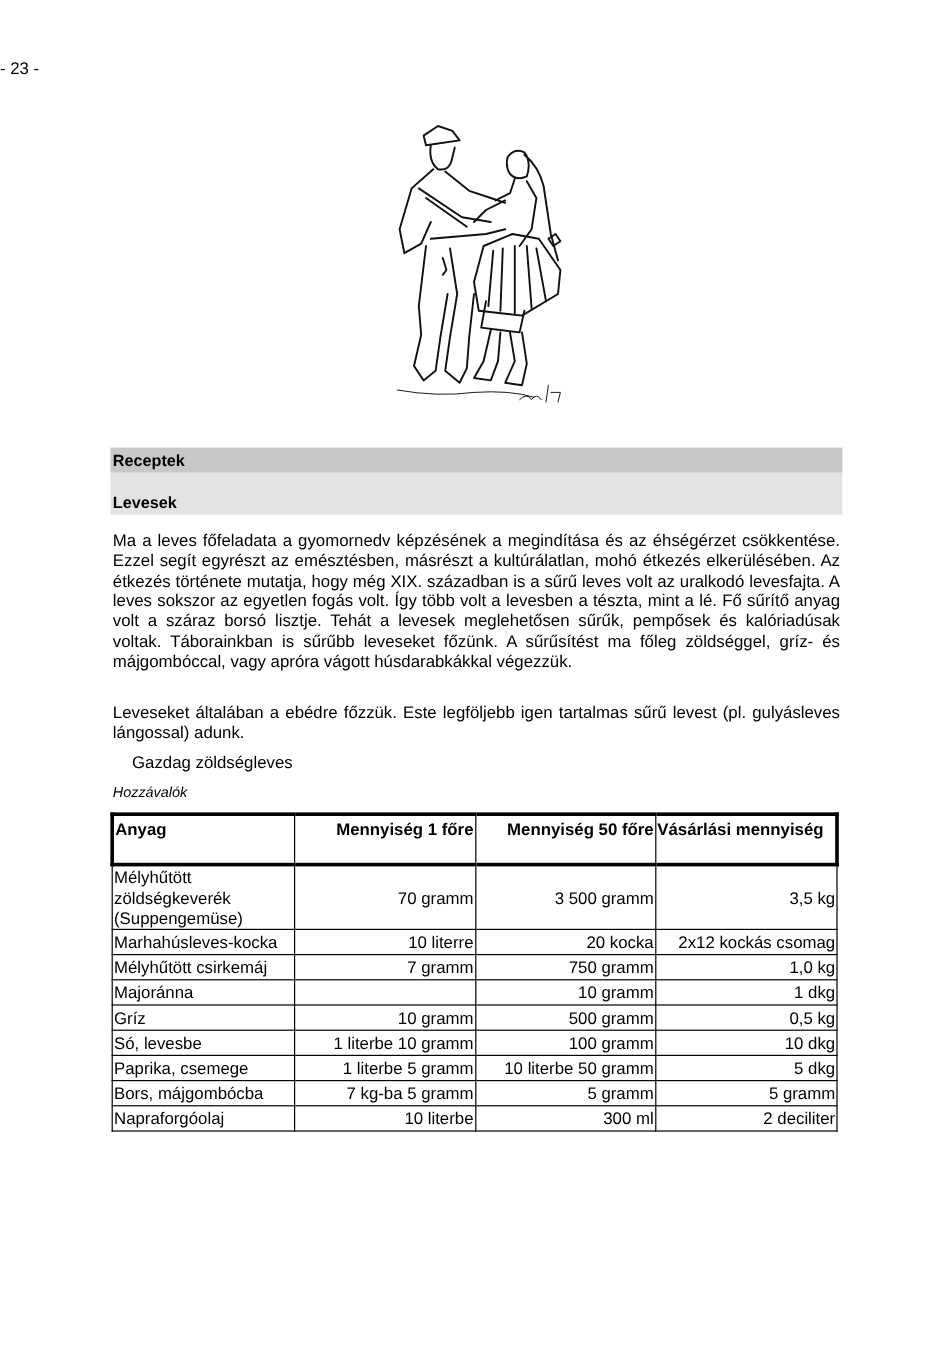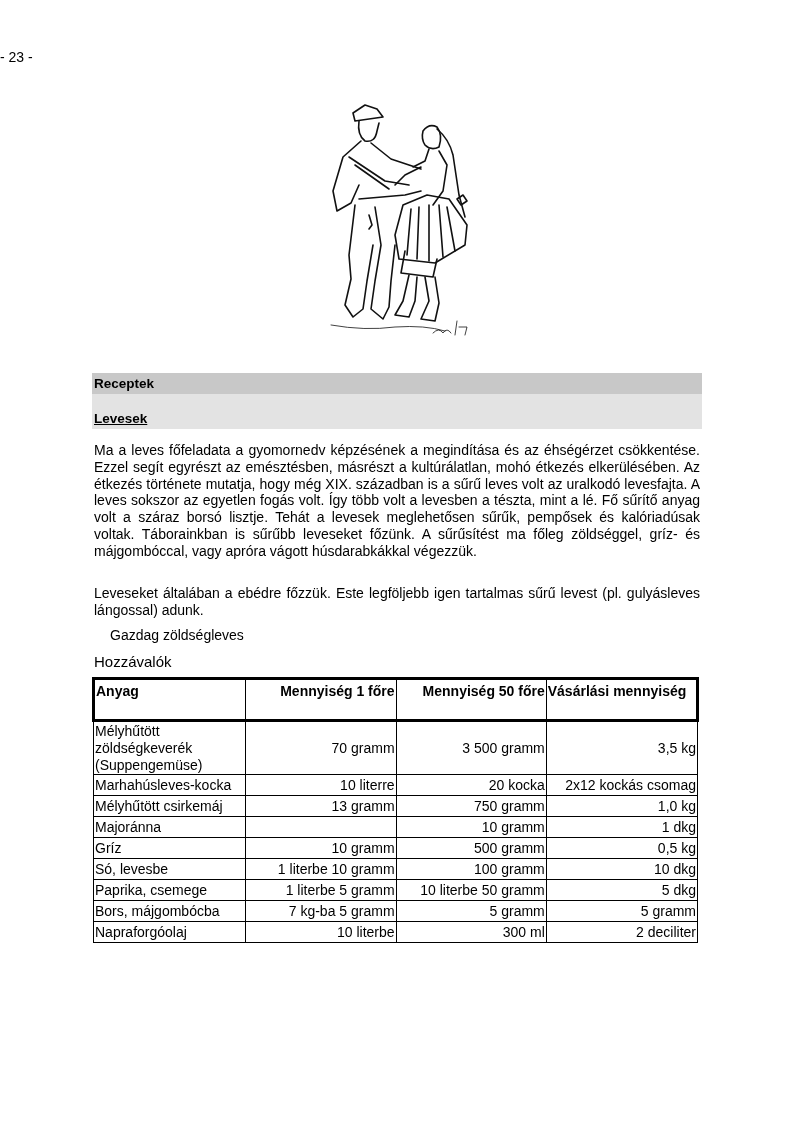--- a/index.html
+++ b/index.html
@@ -2,26 +2,26 @@
 <html><head>
 <meta charset="utf-8">
 <style>
   html, body { margin: 0; padding: 0; background: #ffffff; }
   body { width: 793px; height: 1122px; position: relative; overflow: hidden;
          font-family: "Liberation Sans", sans-serif; color: #000; font-size: 14px; }
   .page-number { position: absolute; top: 49px; left: 0; width: 706px; text-align: left; font-size: 14px; }
   .illustration { position: absolute; left: 325px; top: 95px; width: 150px; height: 245px; }
   .band-header { position: absolute; left: 92px; width: 610px; font-weight: bold; font-size: 13.5px; padding-left: 2px; box-sizing: border-box; }
   .band-receptek { top: 373px; height: 21px; background: #c8c8c8; line-height: 21px; }
-  .band-levesek { top: 394px; height: 35px; background: #e3e3e3; padding-top: 16px; line-height: 18px; text-decoration: underline; }
+  .band-levesek { top: 394px; height: 35px; background: #e3e3e3; padding-top: 16px; line-height: 18px; }
   .para { position: absolute; left: 94px; width: 606px; text-align: justify; line-height: 16.8px; font-size: 14px; margin: 0; }
   .p1 { top: 442px; }
   .p2 { top: 585px; }
   .recipe-title { position: absolute; left: 110px; top: 627px; font-weight: normal; font-size: 14px; }
-  .ingredients-label { position: absolute; left: 94px; top: 653px; font-size: 15px; }
+  .ingredients-label { position: absolute; left: 94px; top: 653px; font-size: 12px; font-style: italic; }
   table.ing { position: absolute; left: 92px; top: 677px; width: 607px; border-collapse: collapse; font-size: 14px; }
   table.ing td, table.ing th { border: 1px solid #000; padding: 0 1px; line-height: 17px; vertical-align: middle; }
   table.ing th { font-weight: bold; height: 36px; vertical-align: top; padding-top: 3px; border-top: 3px solid #000; border-bottom: 3px solid #000; }
   table.ing th:first-child { border-left: 3px solid #000; text-align: left; }
   table.ing th:last-child { border-right: 3px solid #000; }
   table.ing th.r { text-align: right; }
   table.ing th.l { text-align: left; }
   table.ing td { height: 20px; }
   table.ing td.num { text-align: right; }
   table.ing tr.tall td { height: 52px; }
@@ -95,21 +95,21 @@
       <td class="num">3,5 kg</td>
     </tr>
     <tr>
       <td>Marhahúsleves-kocka</td>
       <td class="num">10 literre</td>
       <td class="num">20 kocka</td>
       <td class="num">2x12 kockás csomag</td>
     </tr>
     <tr>
       <td>Mélyhűtött csirkemáj</td>
-      <td class="num">13 gramm</td>
+      <td class="num">7 gramm</td>
       <td class="num">750 gramm</td>
       <td class="num">1,0 kg</td>
     </tr>
     <tr>
       <td>Majoránna</td>
       <td class="num"></td>
       <td class="num">10 gramm</td>
       <td class="num">1 dkg</td>
     </tr>
     <tr>

